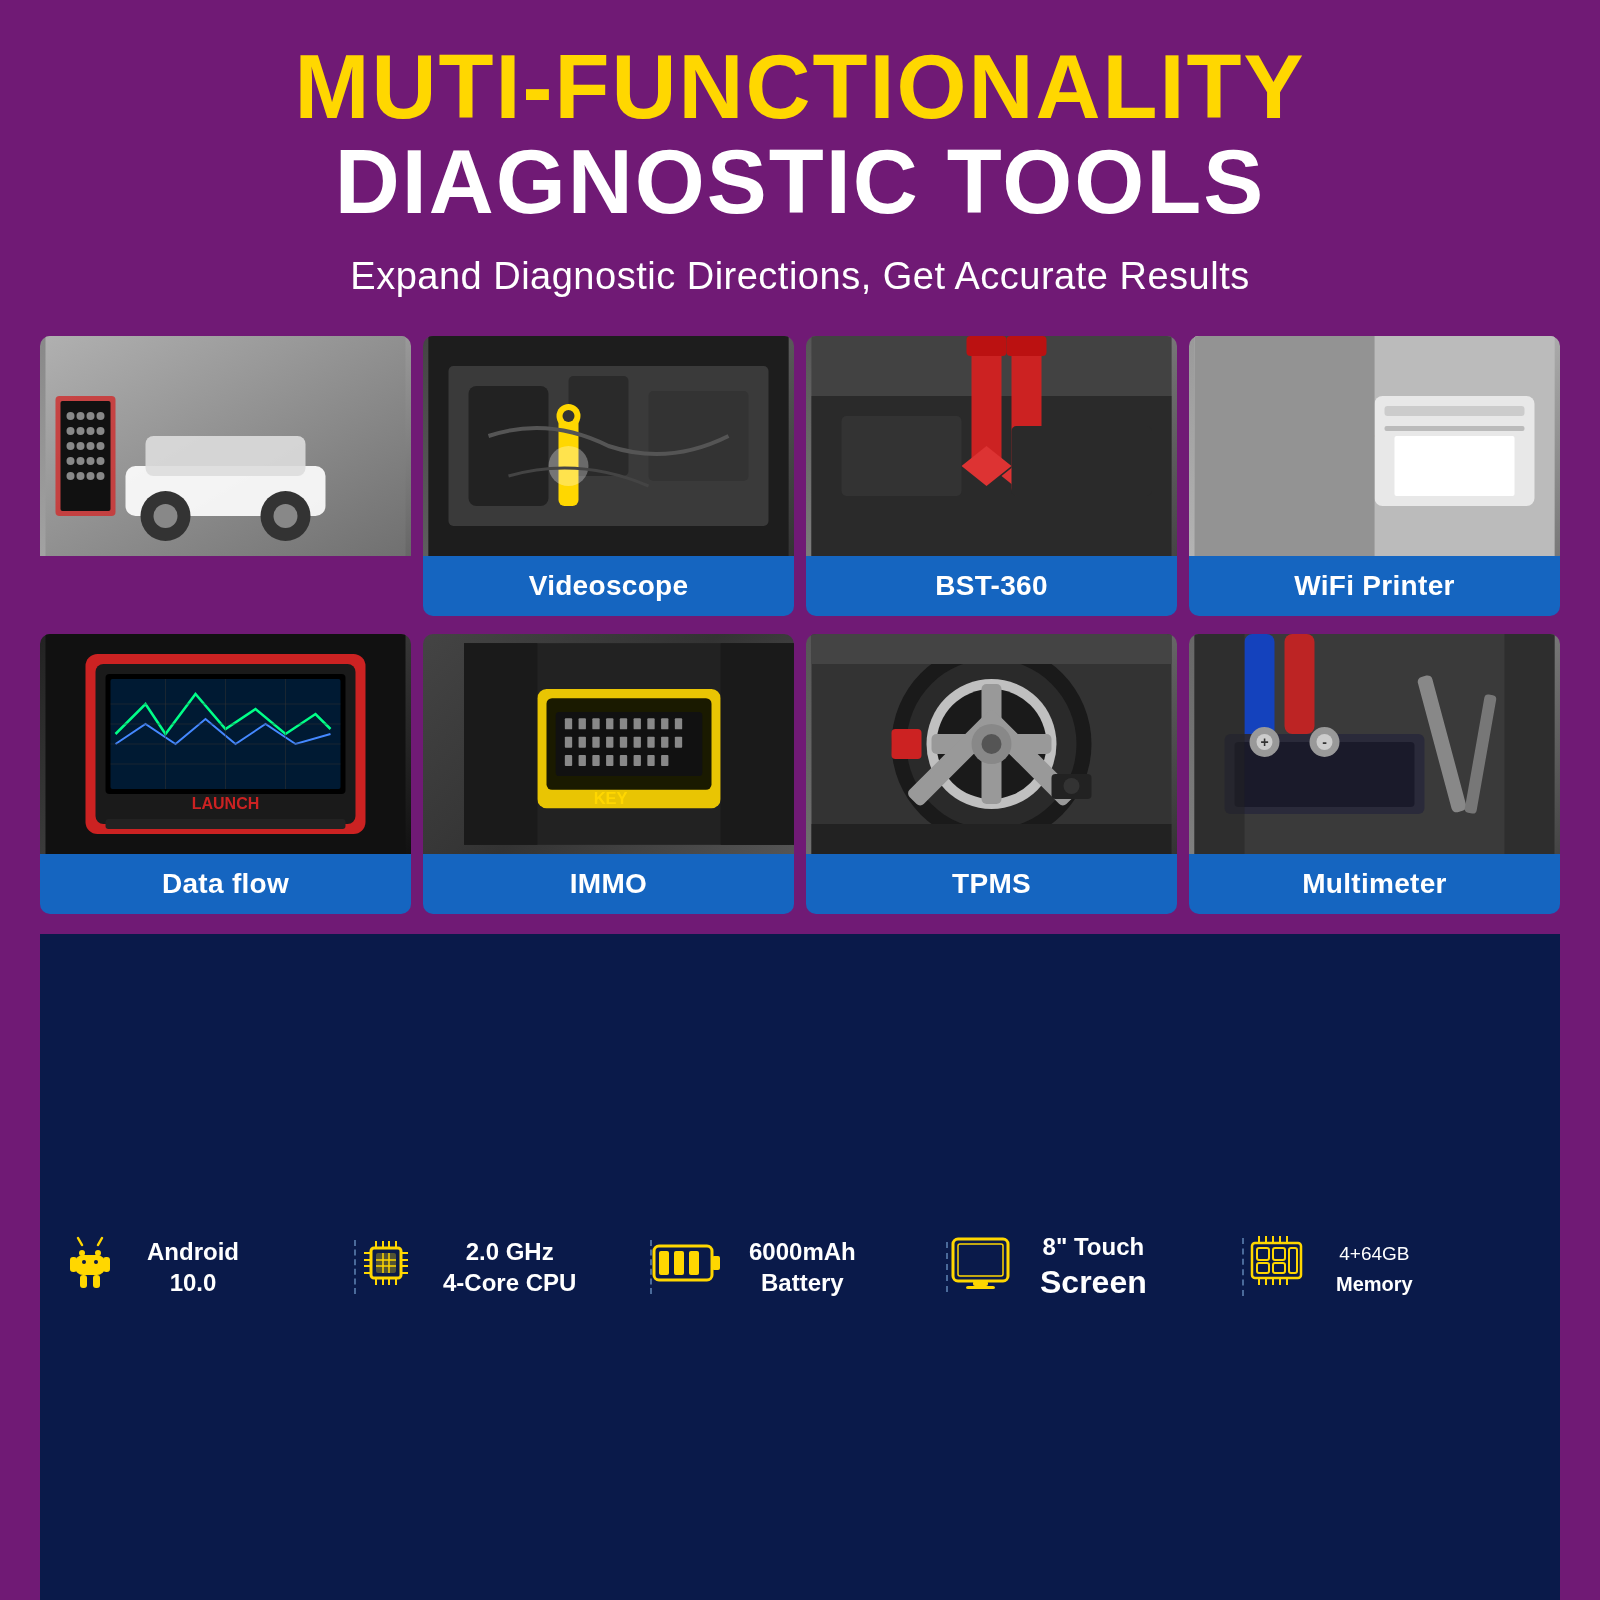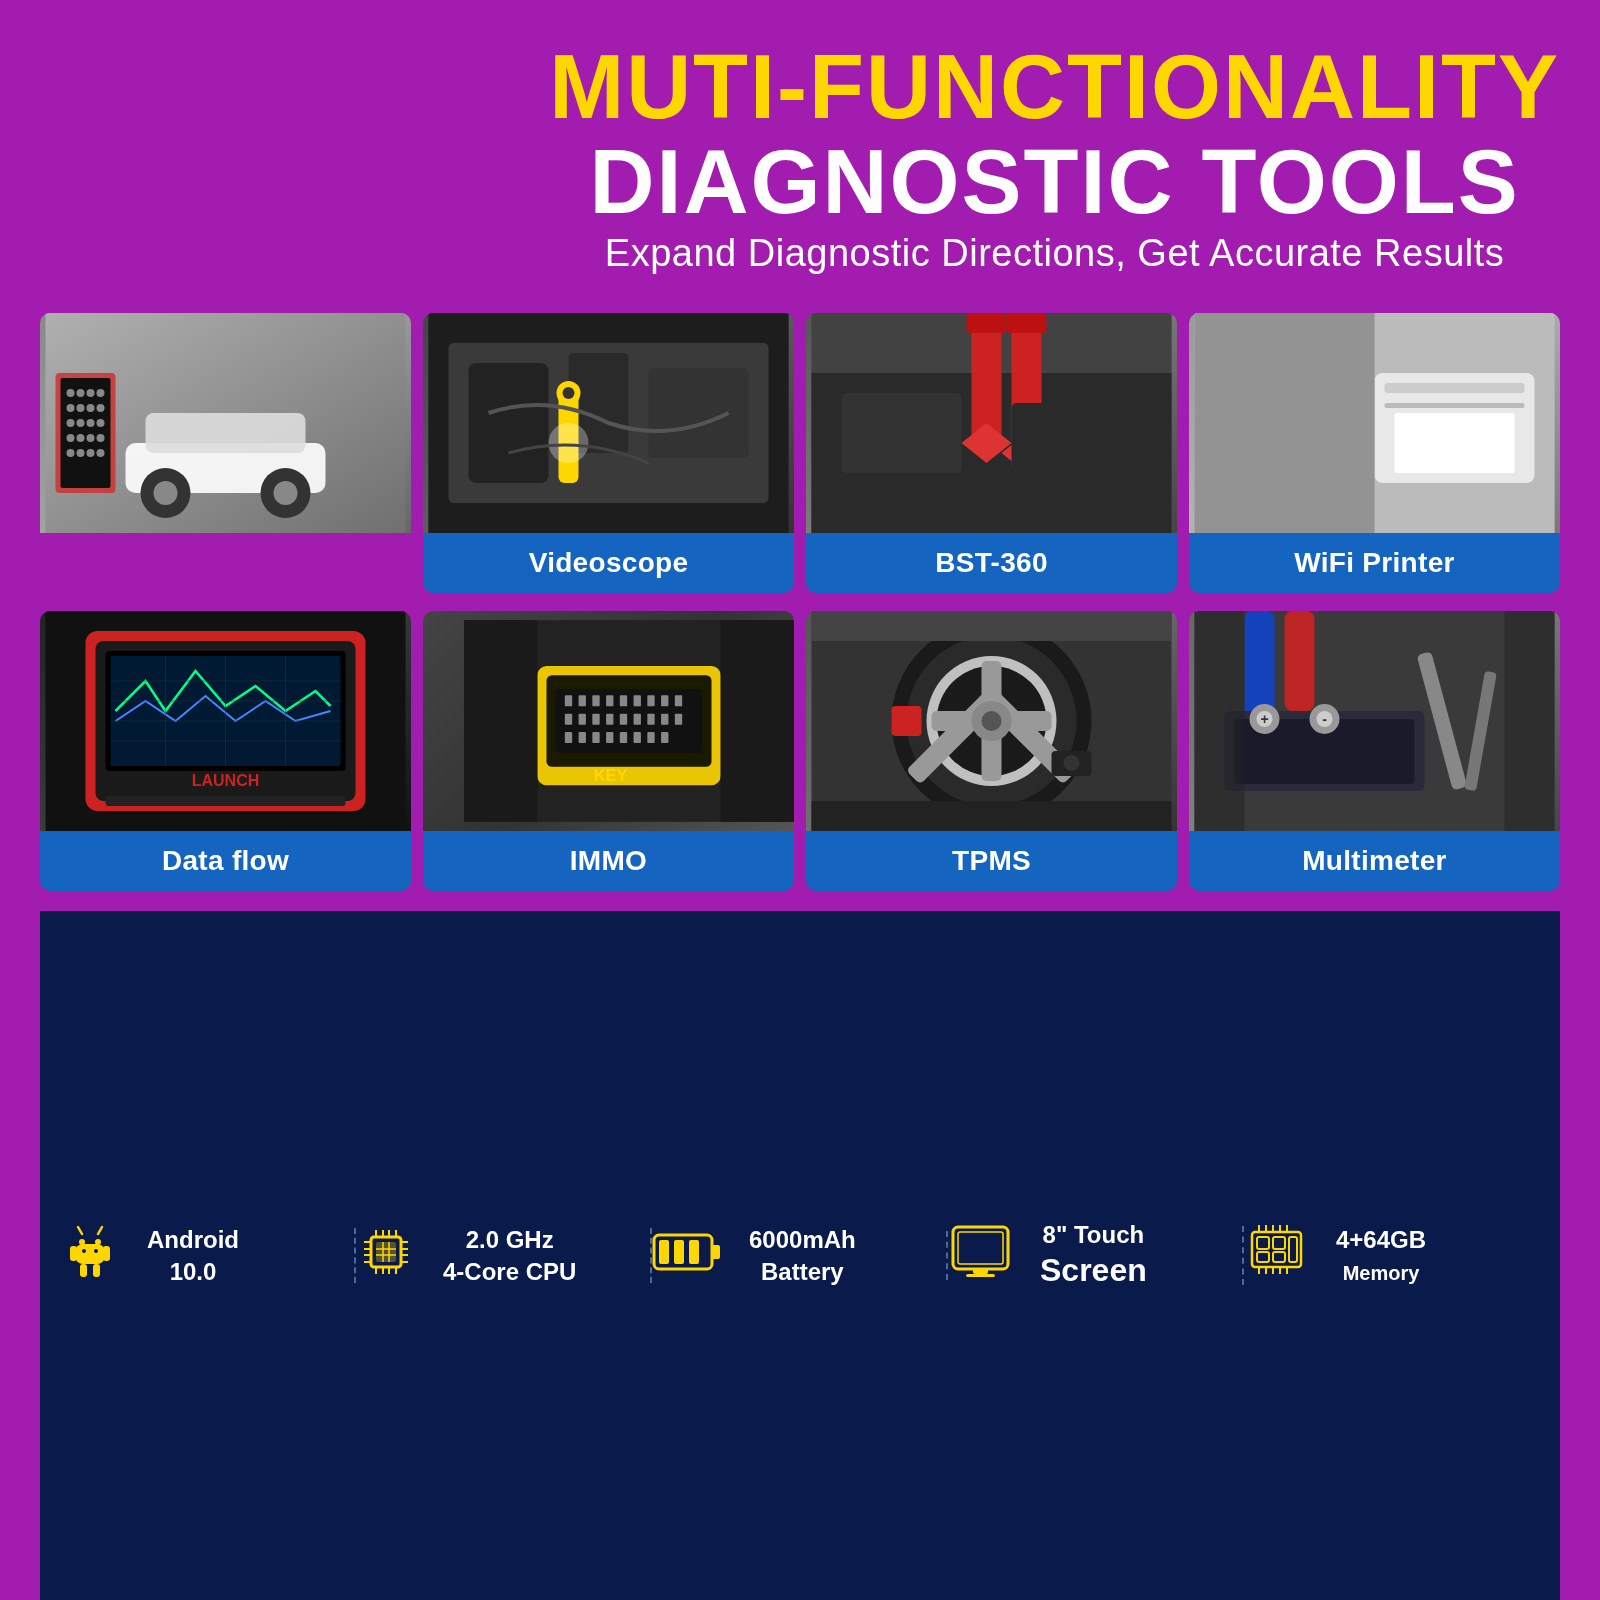--- a/index.html
+++ b/index.html
@@ -6,24 +6,24 @@
     body {
       background: #0a0a0a;
       width: 1600px;
       height: 1600px;
       overflow: hidden;
       font-family: Arial, sans-serif;
     }
     .container {
       width: 1600px;
       height: 1600px;
-      background: #a21caf;
+      background: #701a75;
       display: flex;
       flex-direction: column;
-      align-items: flex-end;
+      align-items: center;
       padding: 40px 40px 0 40px;
     }
     .header {
       text-align: center;
       margin-bottom: 20px;
     }
     .title-yellow {
       font-size: 90px;
       font-weight: 900;
       color: #FFD700;
@@ -36,21 +36,21 @@
       font-weight: 900;
       color: #FFFFFF;
       letter-spacing: 2px;
       line-height: 1.05;
       text-transform: uppercase;
     }
     .subtitle {
       font-size: 38px;
       color: #FFFFFF;
       font-weight: 400;
-      margin-top: 3px;
+      margin-top: 26px;
       letter-spacing: 0.5px;
     }
     .grid-section {
       display: grid;
       grid-template-columns: repeat(4, 1fr);
       gap: 12px;
       width: 100%;
       margin-top: 18px;
     }
     .grid-item {
@@ -530,18 +530,18 @@
           <line x1="36" y1="45" x2="36" y2="52" stroke="#FFD700" stroke-width="2"></line>
           <line x1="43" y1="45" x2="43" y2="52" stroke="#FFD700" stroke-width="2"></line>
 
           <line x1="15" y1="10" x2="15" y2="3" stroke="#FFD700" stroke-width="2"></line>
           <line x1="22" y1="10" x2="22" y2="3" stroke="#FFD700" stroke-width="2"></line>
           <line x1="29" y1="10" x2="29" y2="3" stroke="#FFD700" stroke-width="2"></line>
           <line x1="36" y1="10" x2="36" y2="3" stroke="#FFD700" stroke-width="2"></line>
           <line x1="43" y1="10" x2="43" y2="3" stroke="#FFD700" stroke-width="2"></line>
         </svg>
       </div>
-      <div class="spec-text"><span style="color:#ffffff;font-size:24px;font-weight:700;">4+64GB</span><br><span style="color:#ffffff;font-size:20px;font-weight:600;">Memory</span></div>
+      <div class="spec-text"><span style="color:#ffffff;font-size:19px;font-weight:400;">4+64GB</span><br><span style="color:#ffffff;font-size:20px;font-weight:600;">Memory</span></div>
     </div>
 
   </div>
 
 </div>
 
 </body></html>

